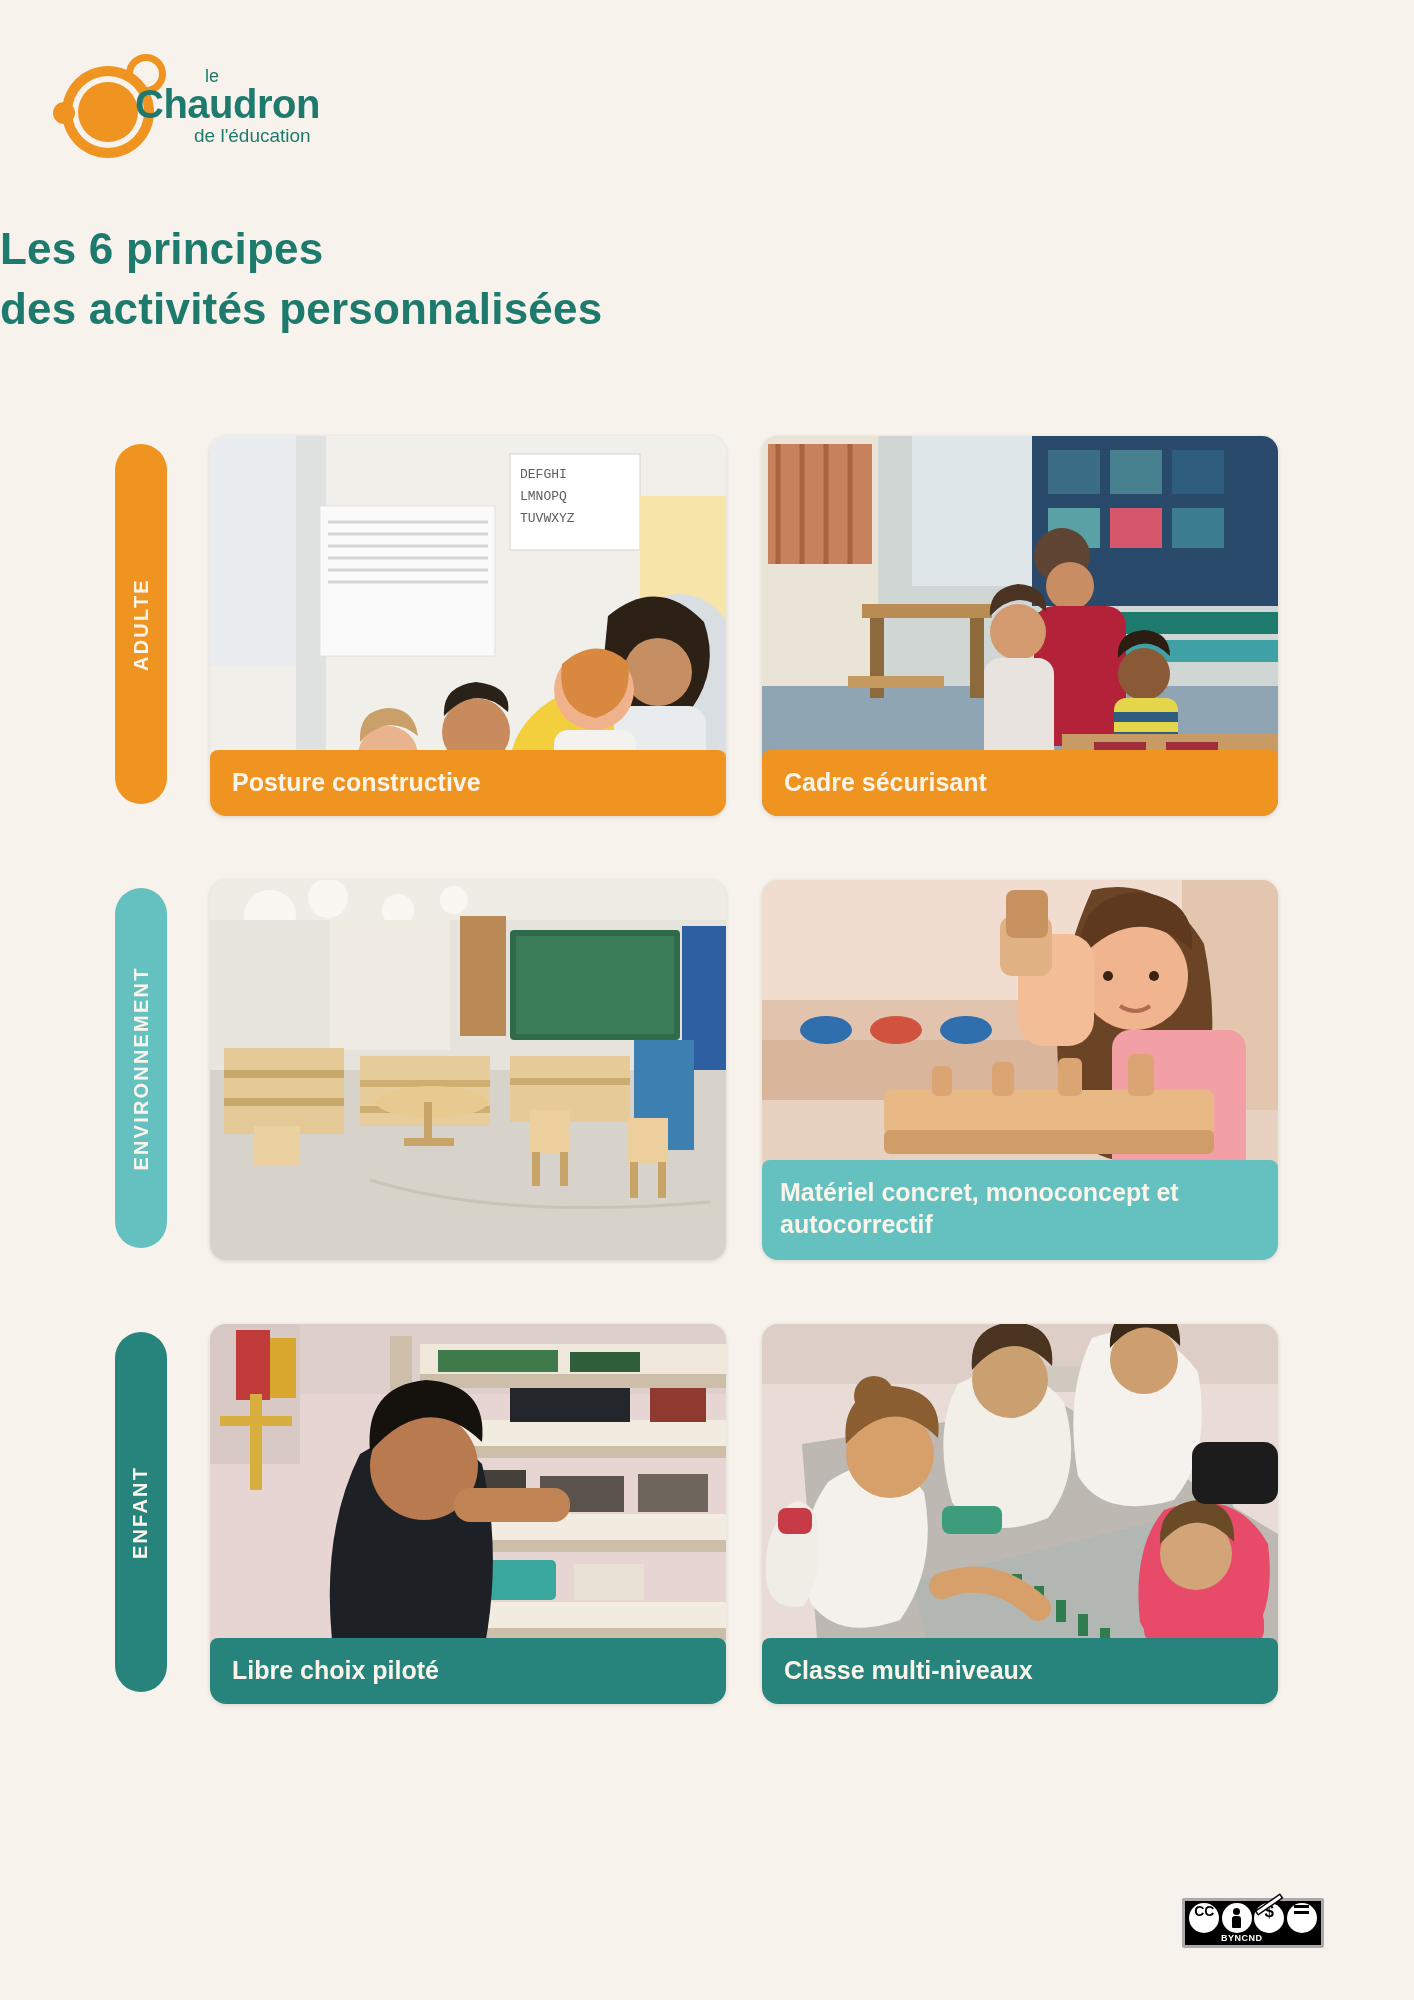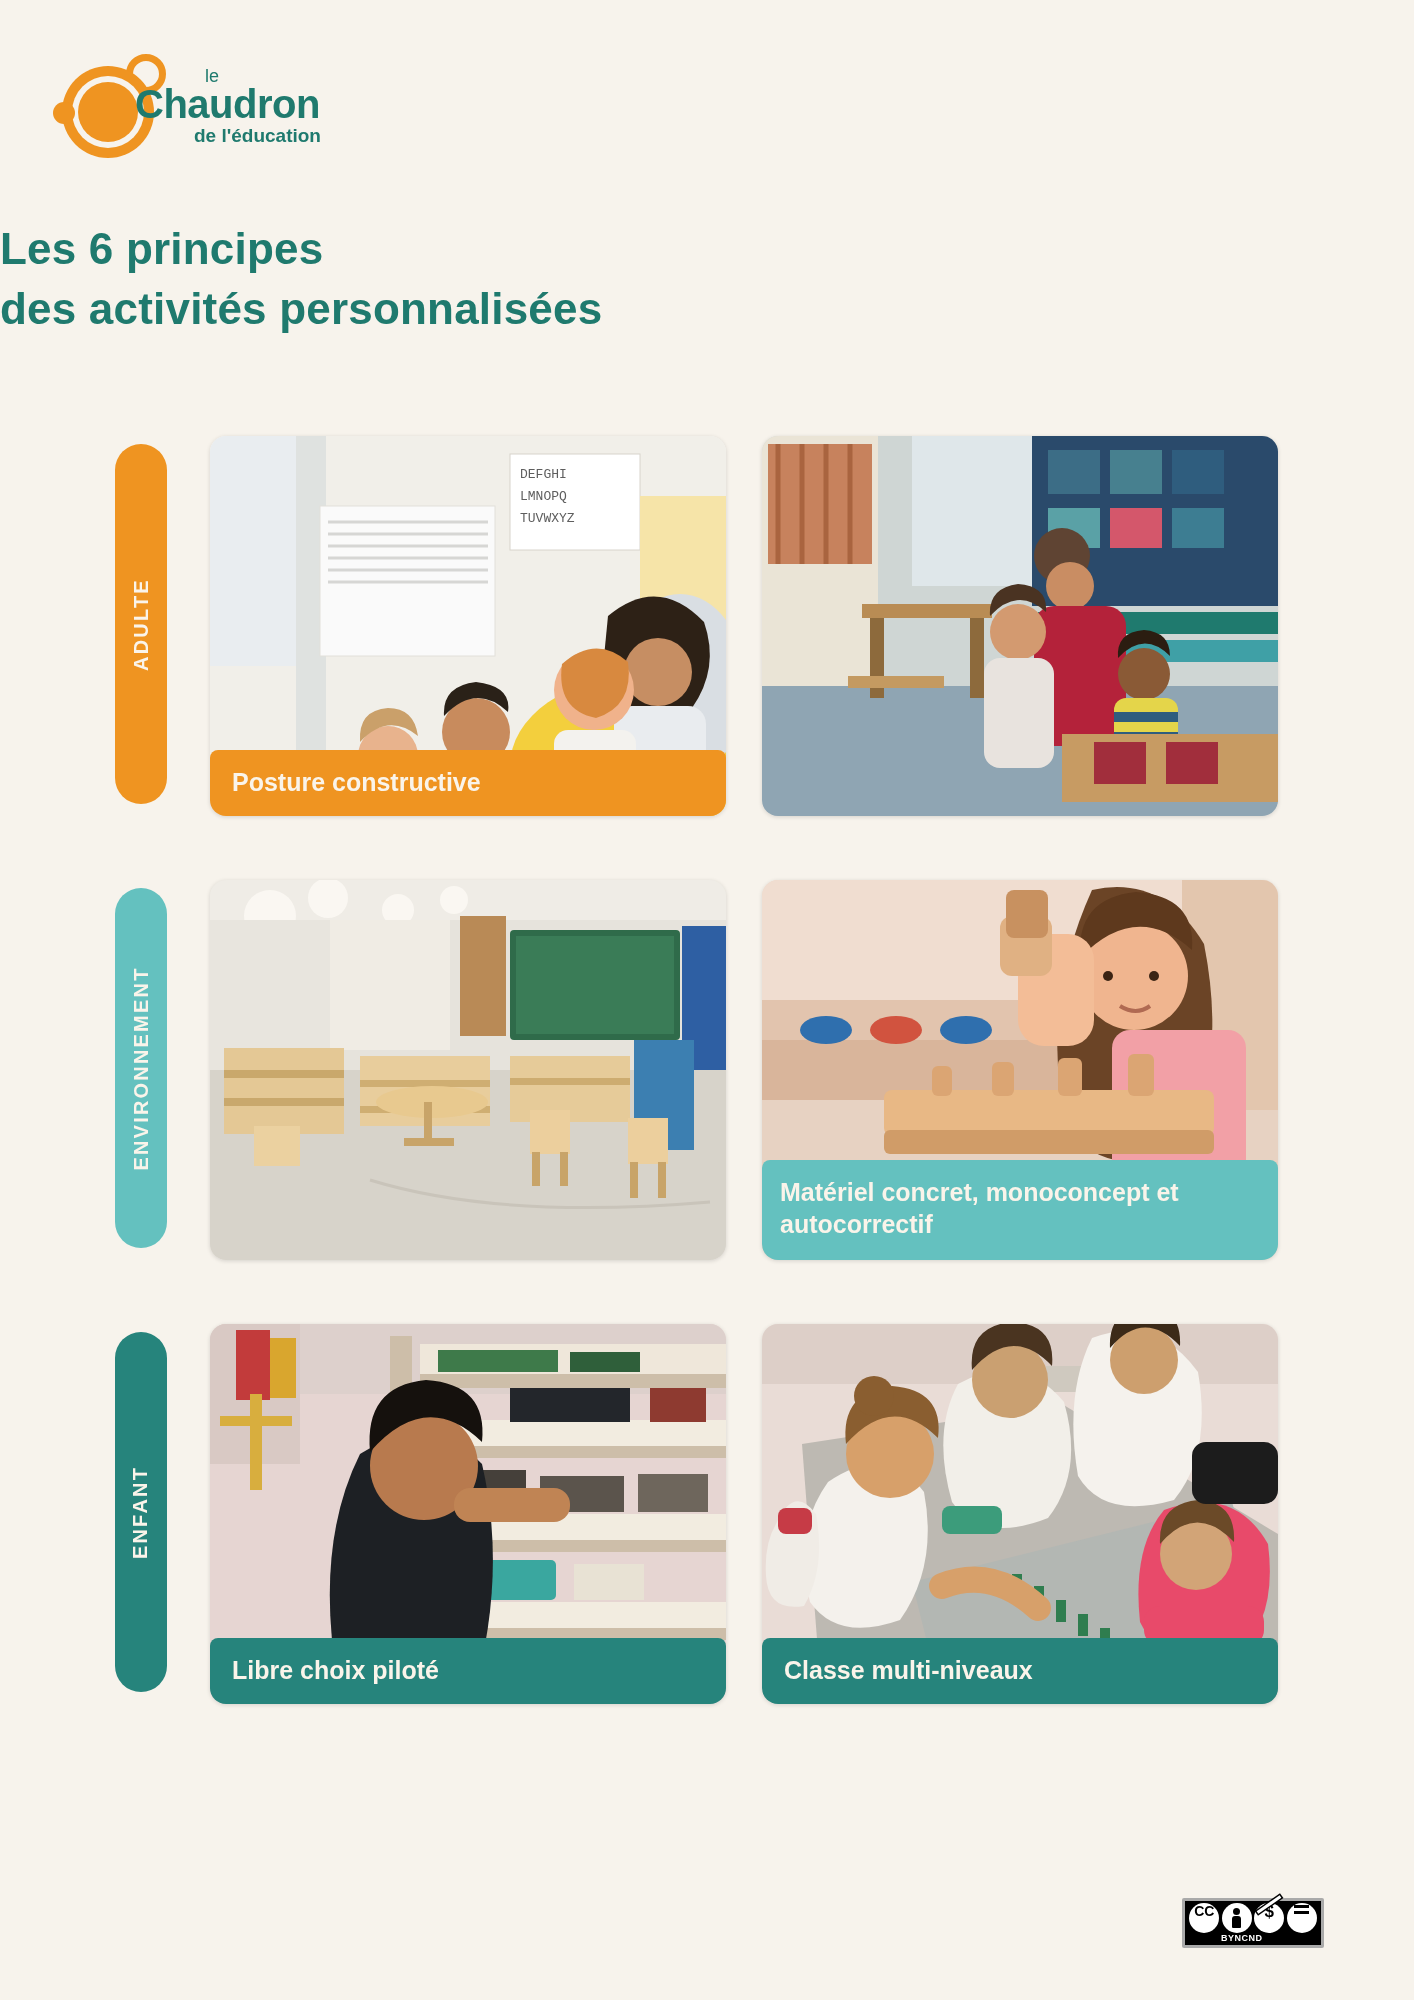--- a/index.html
+++ b/index.html
@@ -99,21 +99,21 @@
     font-weight: 700;
     color: #1F7A6E;
     letter-spacing: -0.5px;
   }
   .logo-sub {
     position: absolute;
     left: 64px;
     top: 63px;
     font-size: 19px;
     color: #1F7A6E;
-    font-weight: 700;
+    font-weight: 400;
   }
 
   
   .title {
     position: absolute;
     left: 0;
     top: 190px;
     width: 1414px;
     color: #1F7A6E;
     font-size: 44px;
@@ -377,20 +377,21 @@
           <circle cx="382" cy="238" r="26" fill="#8a5a36"></circle>
           <path d="M356 222 q26 -28 52 -2 q0 -24 -26 -26 q-28 2 -26 28z" fill="#2b1d11"></path>
           <rect x="352" y="262" width="64" height="62" rx="12" fill="#e4d54a"></rect>
           <rect x="352" y="276" width="64" height="10" fill="#2f5d7e"></rect>
           <rect x="352" y="296" width="64" height="10" fill="#2f5d7e"></rect>
           <rect x="300" y="298" width="216" height="68" fill="#c79b63"></rect>
           <rect x="332" y="306" width="52" height="42" fill="#a12e3c"></rect>
           <rect x="404" y="306" width="52" height="42" fill="#a12e3c"></rect>
         </svg>
       </div>
+      <div class="caption c-orange">Cadre sécurisant</div>
     </div>
   </div>
 
   <div class="row">
     <div class="rail c-teal">
       <span class="rail-label">ENVIRONNEMENT</span>
     </div>
 
     <div class="card left">
       <div class="photo">

